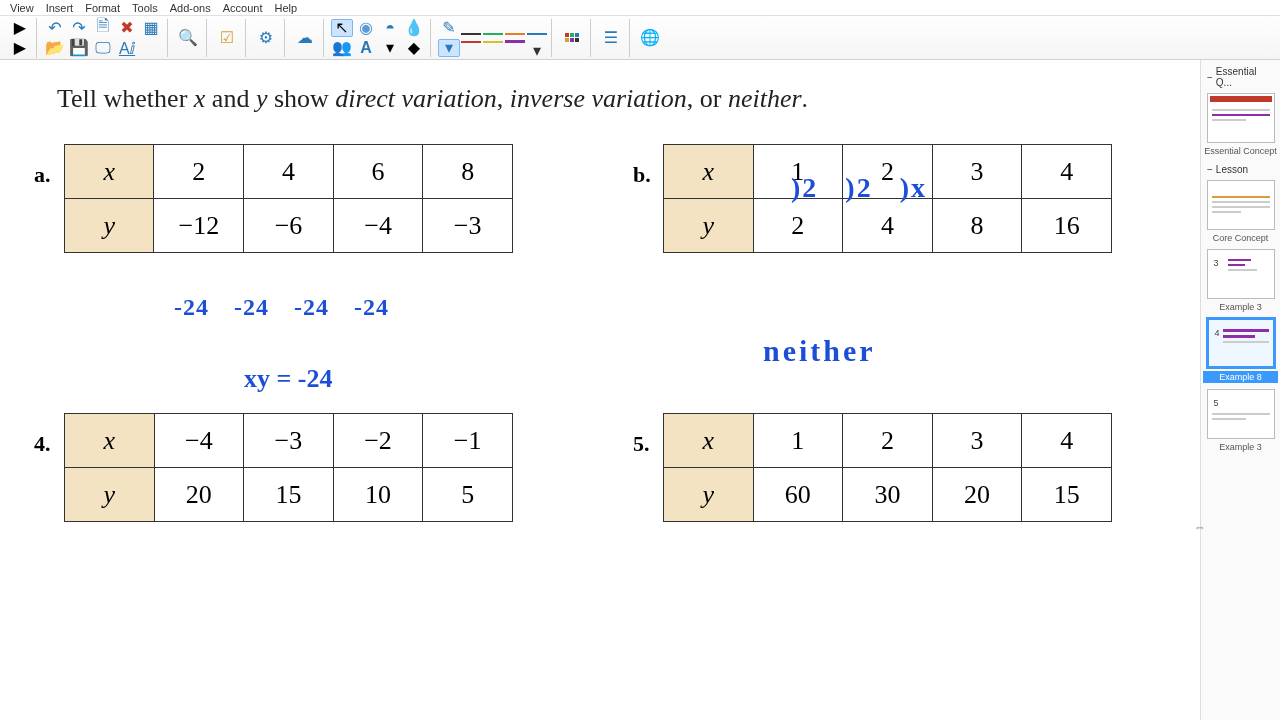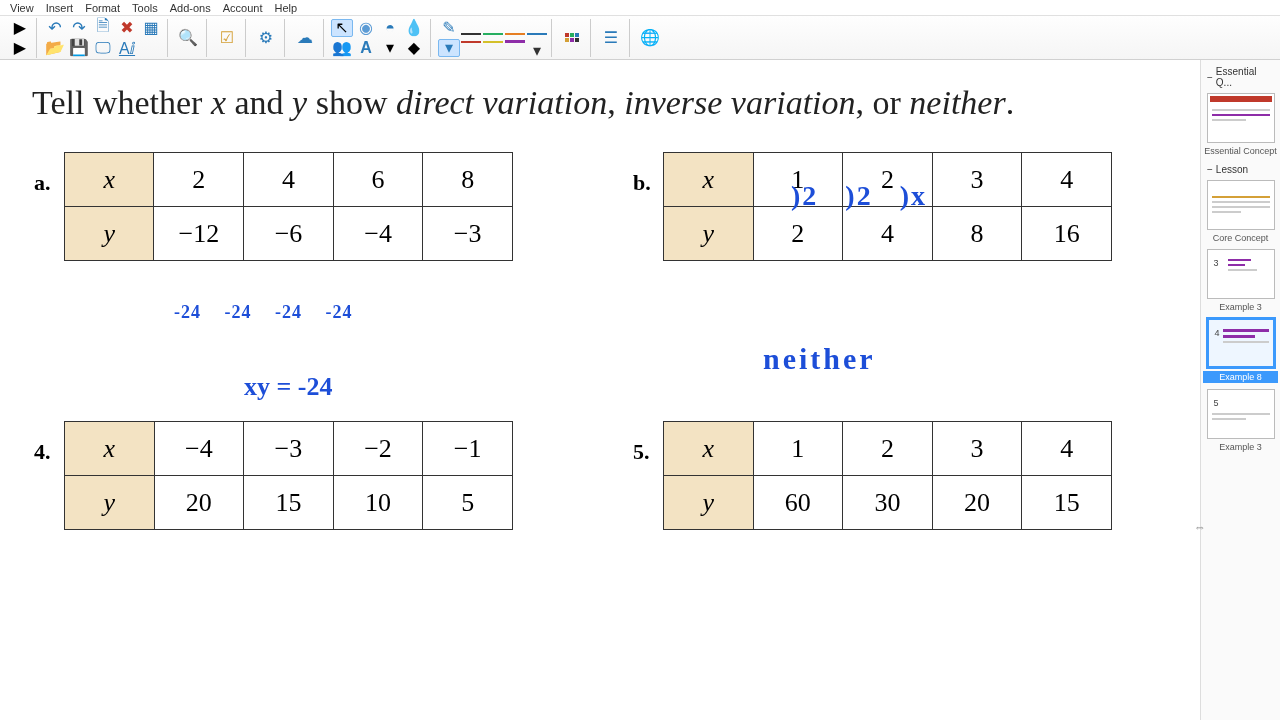--- a/index.html
+++ b/index.html
@@ -30,21 +30,21 @@
   .sec-head { font-size: 10px; color: #333; padding: 2px 4px; display: flex; align-items: center; gap: 3px; }
   .thumb { width: 68px; height: 50px; background: #fff; border: 1px solid #bbb; margin: 3px auto; position: relative; }
   .thumb.selected { border: 2px solid #3b99fc; background: #eef6ff; outline: 1px solid #3b99fc; }
   .thumb-label { text-align: center; font-size: 9px; color: #555; margin-bottom: 6px; }
   .thumb .bar { position:absolute; top:2px; left:2px; right:2px; height:6px; background:#c0392b;}
   .thumb .wr { position:absolute; top:12px; left:4px; right:4px; bottom:4px; }
   .thumb .wr .ln { height:2px; background:#ccc; margin:3px 0;}
   .thumb .sq { position:absolute; top:8px; left:6px; font-size:9px; color:#444;}
   
   
-  .prompt { font-size: 34px; color: #222; margin-bottom: 30px; padding: 0 4px; }
+  .prompt { font-size: 26px; color: #222; margin-bottom: 30px; padding: 0 4px; margin-left: 25px; }
   .prompt em { font-style: italic; }
   
   .problem-row { display: flex; gap: 110px; margin-bottom: 180px; }
   .problem { position: relative; }
   .problem-label { font-size: 22px; font-weight: bold; position: absolute; left: -30px; top: 18px; }
   
   table.data { border-collapse: collapse; }
   table.data td { border: 1.5px solid #333; width: 90px; height: 54px; text-align: center; font-size: 26px; font-family: 'Times New Roman', serif; }
   table.data td.head { background: #f3e3c3; font-style: italic; font-family: 'Times New Roman', serif; }
   
@@ -202,21 +202,21 @@
             </tr>
             <tr>
               <td class="head">y</td>
               <td>−12</td>
               <td>−6</td>
               <td>−4</td>
               <td>−3</td>
             </tr>
           </tbody>
             </table>
-          <div class="hw" style="top:150px;left:110px;font-size:18px;letter-spacing:1px;word-spacing:18px;">-24  -24  -24  -24</div>
+          <div class="hw" style="top:150px;left:110px;font-size:24px;letter-spacing:1px;word-spacing:18px;">-24  -24  -24  -24</div>
           <div class="hw" style="top:220px;left:180px;font-size:26px;">xy = -24</div>
         </div>
         <div class="problem" style="margin-left:40px;">
           <div class="problem-label">b.</div>
           <table class="data">
             <tbody>
                 <tr>
               <td class="head">x</td>
               <td>1</td>
               <td>2</td>

